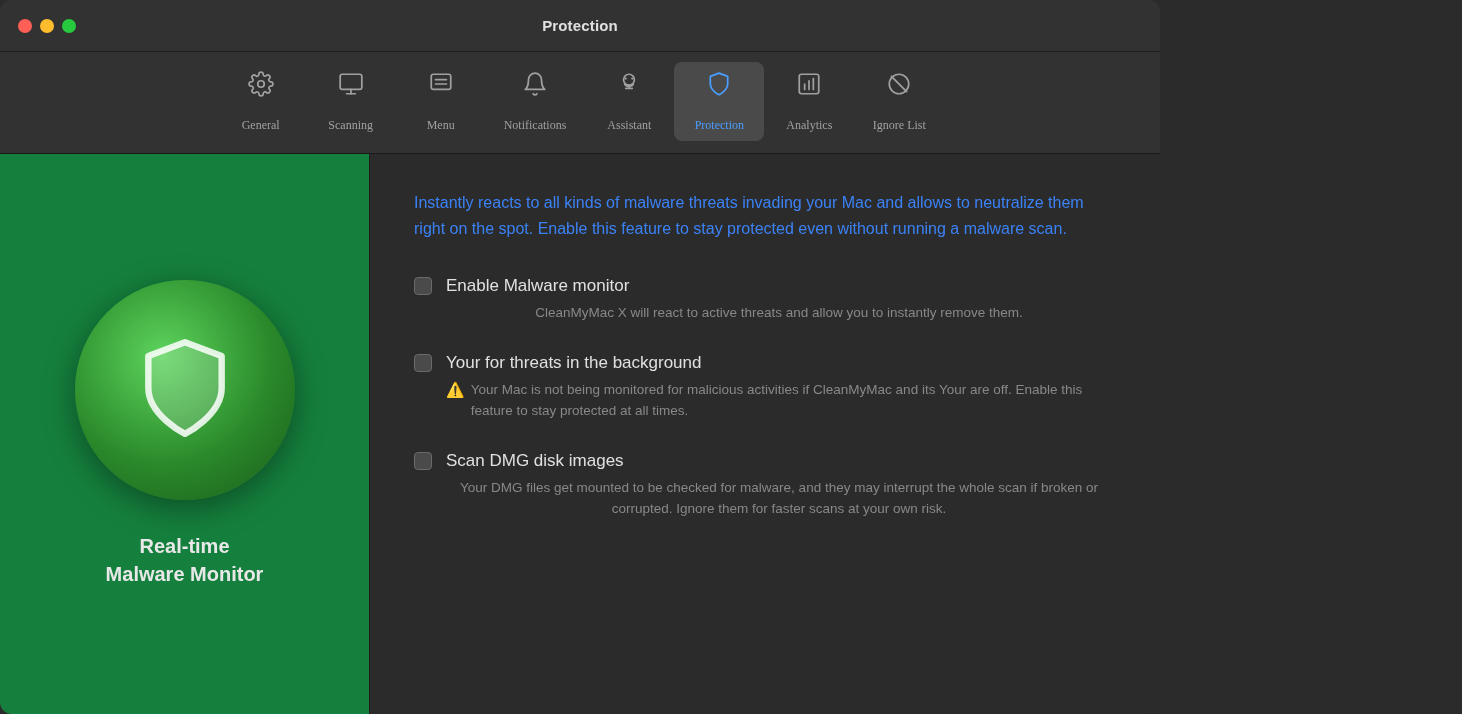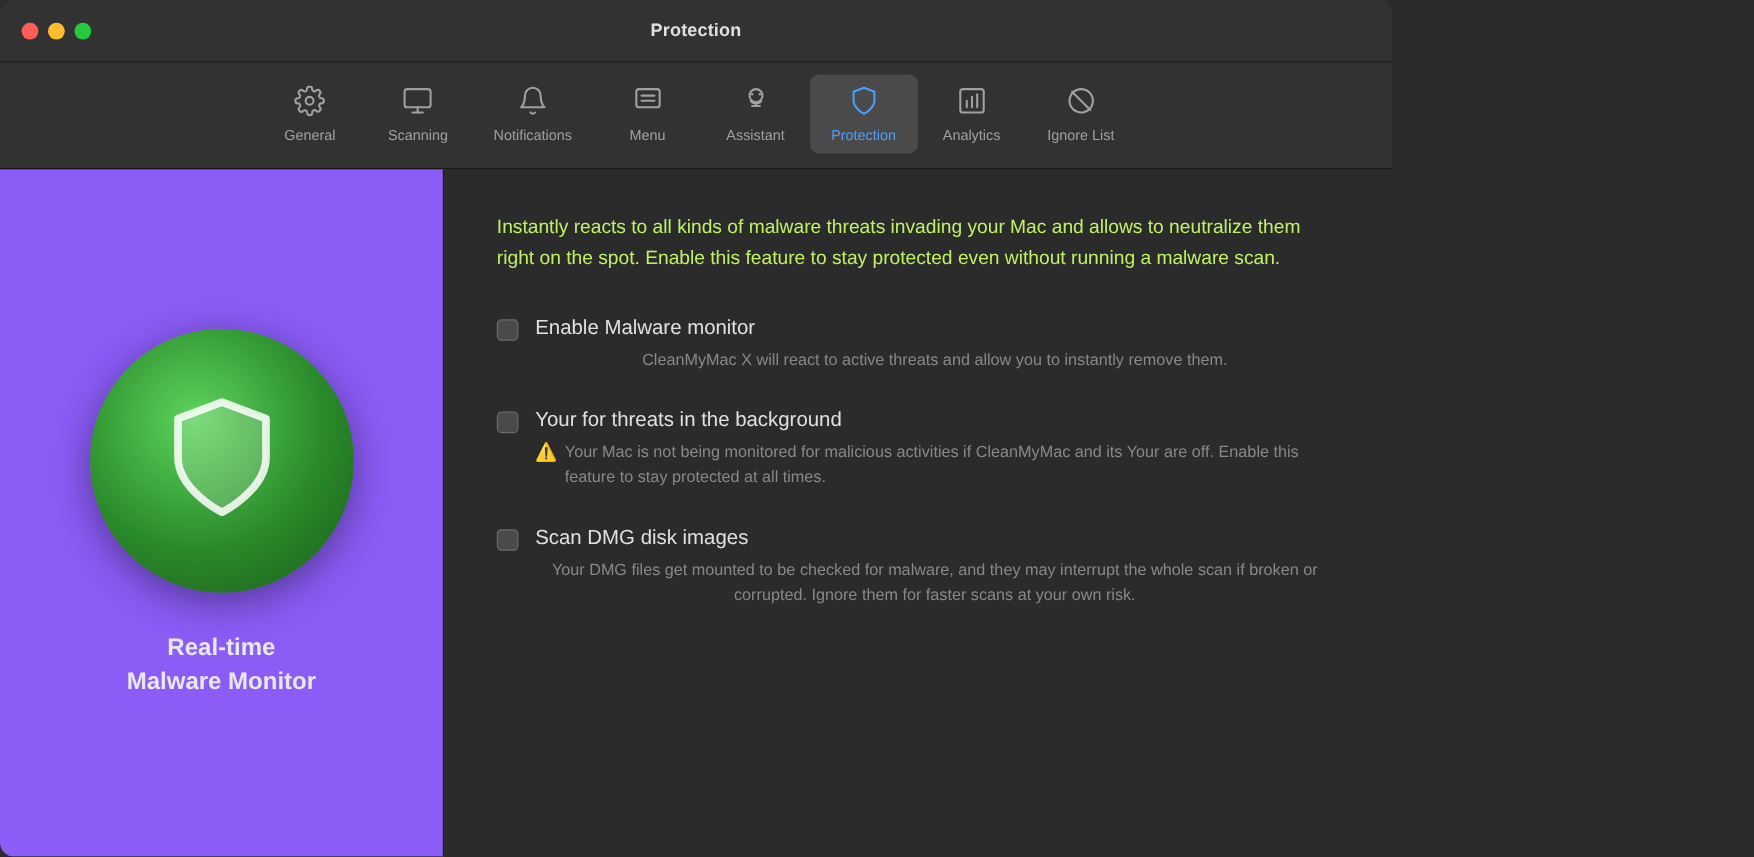--- a/index.html
+++ b/index.html
@@ -81,25 +81,26 @@
       padding: 10px 0 12px;
       gap: 0;
       flex-shrink: 0;
       border-bottom: 1px solid #1a1a1a;
     }
 
     .tab-item {
       display: flex;
       flex-direction: column;
       align-items: center;
-      gap: 8px;
+      gap: 20px;
       padding: 8px 18px;
       border-radius: 8px;
       cursor: pointer;
       min-width: 90px;
+      font-family: Liberation Serif, serif;
     }
 
     .tab-item.active {
       background: #4a4a4a;
     }
 
     .tab-item .tab-icon {
       width: 28px;
       height: 28px;
       display: flex;
@@ -132,21 +133,21 @@
     
     .left-panel {
       width: 370px;
       flex-shrink: 0;
       display: flex;
       flex-direction: column;
       align-items: center;
       justify-content: center;
       padding: 40px 20px;
       border-right: 1px solid #1e1e1e;
-      background: #8b5cf6;
+      background: #15803d;
     }
 
     .shield-circle {
       width: 220px;
       height: 220px;
       border-radius: 50%;
       background: radial-gradient(circle at 40% 35%, #5dd45d, #2a8a2a 55%, #1a5a1a);
       display: flex;
       align-items: center;
       justify-content: center;
@@ -169,34 +170,34 @@
 
     
     .right-panel {
       flex: 1;
       padding: 36px 48px 36px 44px;
       overflow-y: auto;
     }
 
     .description-text {
       font-size: 16px;
-      color: #bef264;
+      color: #3b82f6;
       line-height: 1.65;
       margin-bottom: 32px;
       max-width: 900px;
     }
 
     
     .option-group {
       margin-bottom: 28px;
     }
 
     .option-row {
       display: flex;
-      align-items: flex-end;
+      align-items: flex-start;
       gap: 14px;
       margin-bottom: 6px;
     }
 
     .checkbox {
       width: 18px;
       height: 18px;
       border-radius: 4px;
       background: #4a4a4a;
       border: 1.5px solid #6a6a6a;
@@ -284,36 +285,36 @@
           <line x1="8" y1="21" x2="16" y2="21"></line>
           <line x1="12" y1="17" x2="12" y2="21"></line>
         </svg>
       </div>
       <span class="tab-label">Scanning</span>
     </div>
 
     <div class="tab-item">
       <div class="tab-icon">
         <svg width="26" height="26" viewBox="0 0 24 24" class="icon-svg">
-          <path d="M18 8A6 6 0 0 0 6 8c0 7-3 9-3 9h18s-3-2-3-9"></path>
-          <path d="M13.73 21a2 2 0 0 1-3.46 0"></path>
-        </svg>
-      </div>
-      <span class="tab-label">Notifications</span>
-    </div>
-
-    <div class="tab-item">
-      <div class="tab-icon">
-        <svg width="26" height="26" viewBox="0 0 24 24" class="icon-svg">
           <rect x="3" y="3" width="18" height="14" rx="2"></rect>
           <line x1="7" y1="8" x2="17" y2="8"></line>
           <line x1="7" y1="12" x2="17" y2="12"></line>
         </svg>
       </div>
       <span class="tab-label">Menu</span>
+    </div>
+
+    <div class="tab-item">
+      <div class="tab-icon">
+        <svg width="26" height="26" viewBox="0 0 24 24" class="icon-svg">
+          <path d="M18 8A6 6 0 0 0 6 8c0 7-3 9-3 9h18s-3-2-3-9"></path>
+          <path d="M13.73 21a2 2 0 0 1-3.46 0"></path>
+        </svg>
+      </div>
+      <span class="tab-label">Notifications</span>
     </div>
 
     <div class="tab-item">
       <div class="tab-icon">
         <svg width="26" height="26" viewBox="0 0 24 24" class="icon-svg">
           <circle cx="12" cy="8" r="5"></circle>
           <circle cx="9" cy="7" r="1" fill="currentColor" stroke="none"></circle>
           <circle cx="15" cy="7" r="1" fill="currentColor" stroke="none"></circle>
           <path d="M8 12s1 2 4 2 4-2 4-2"></path>
           <path d="M12 13v3M9 16h6"></path>

